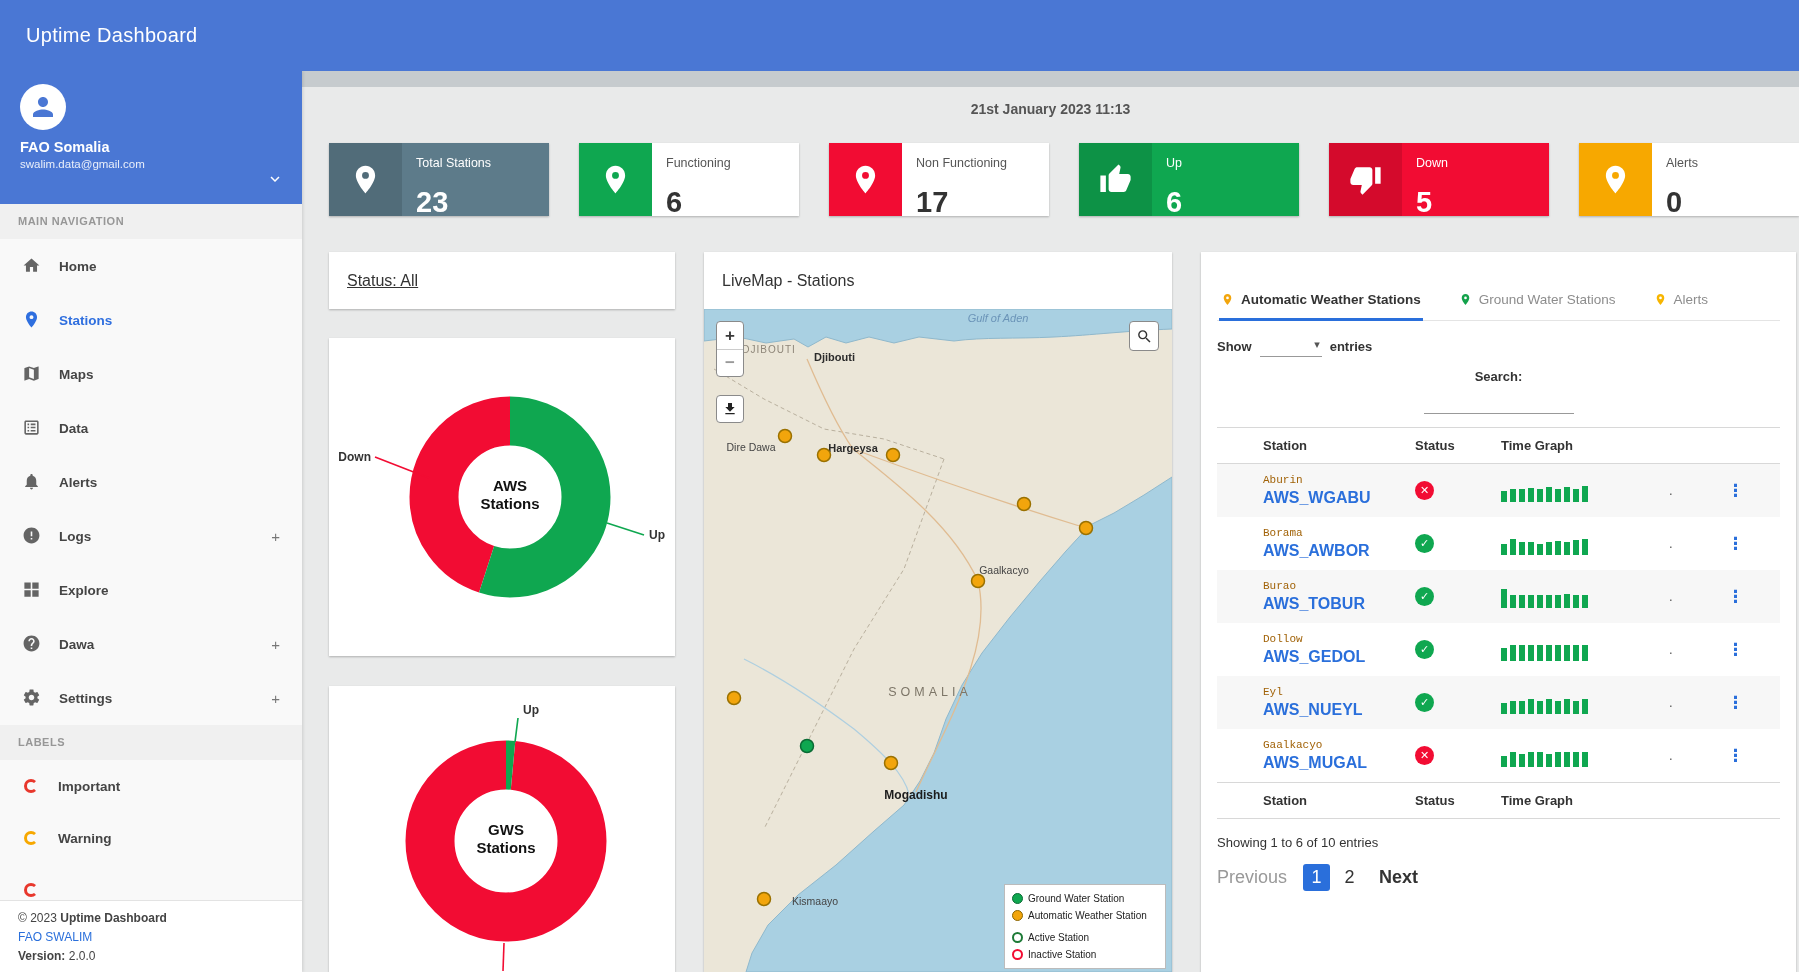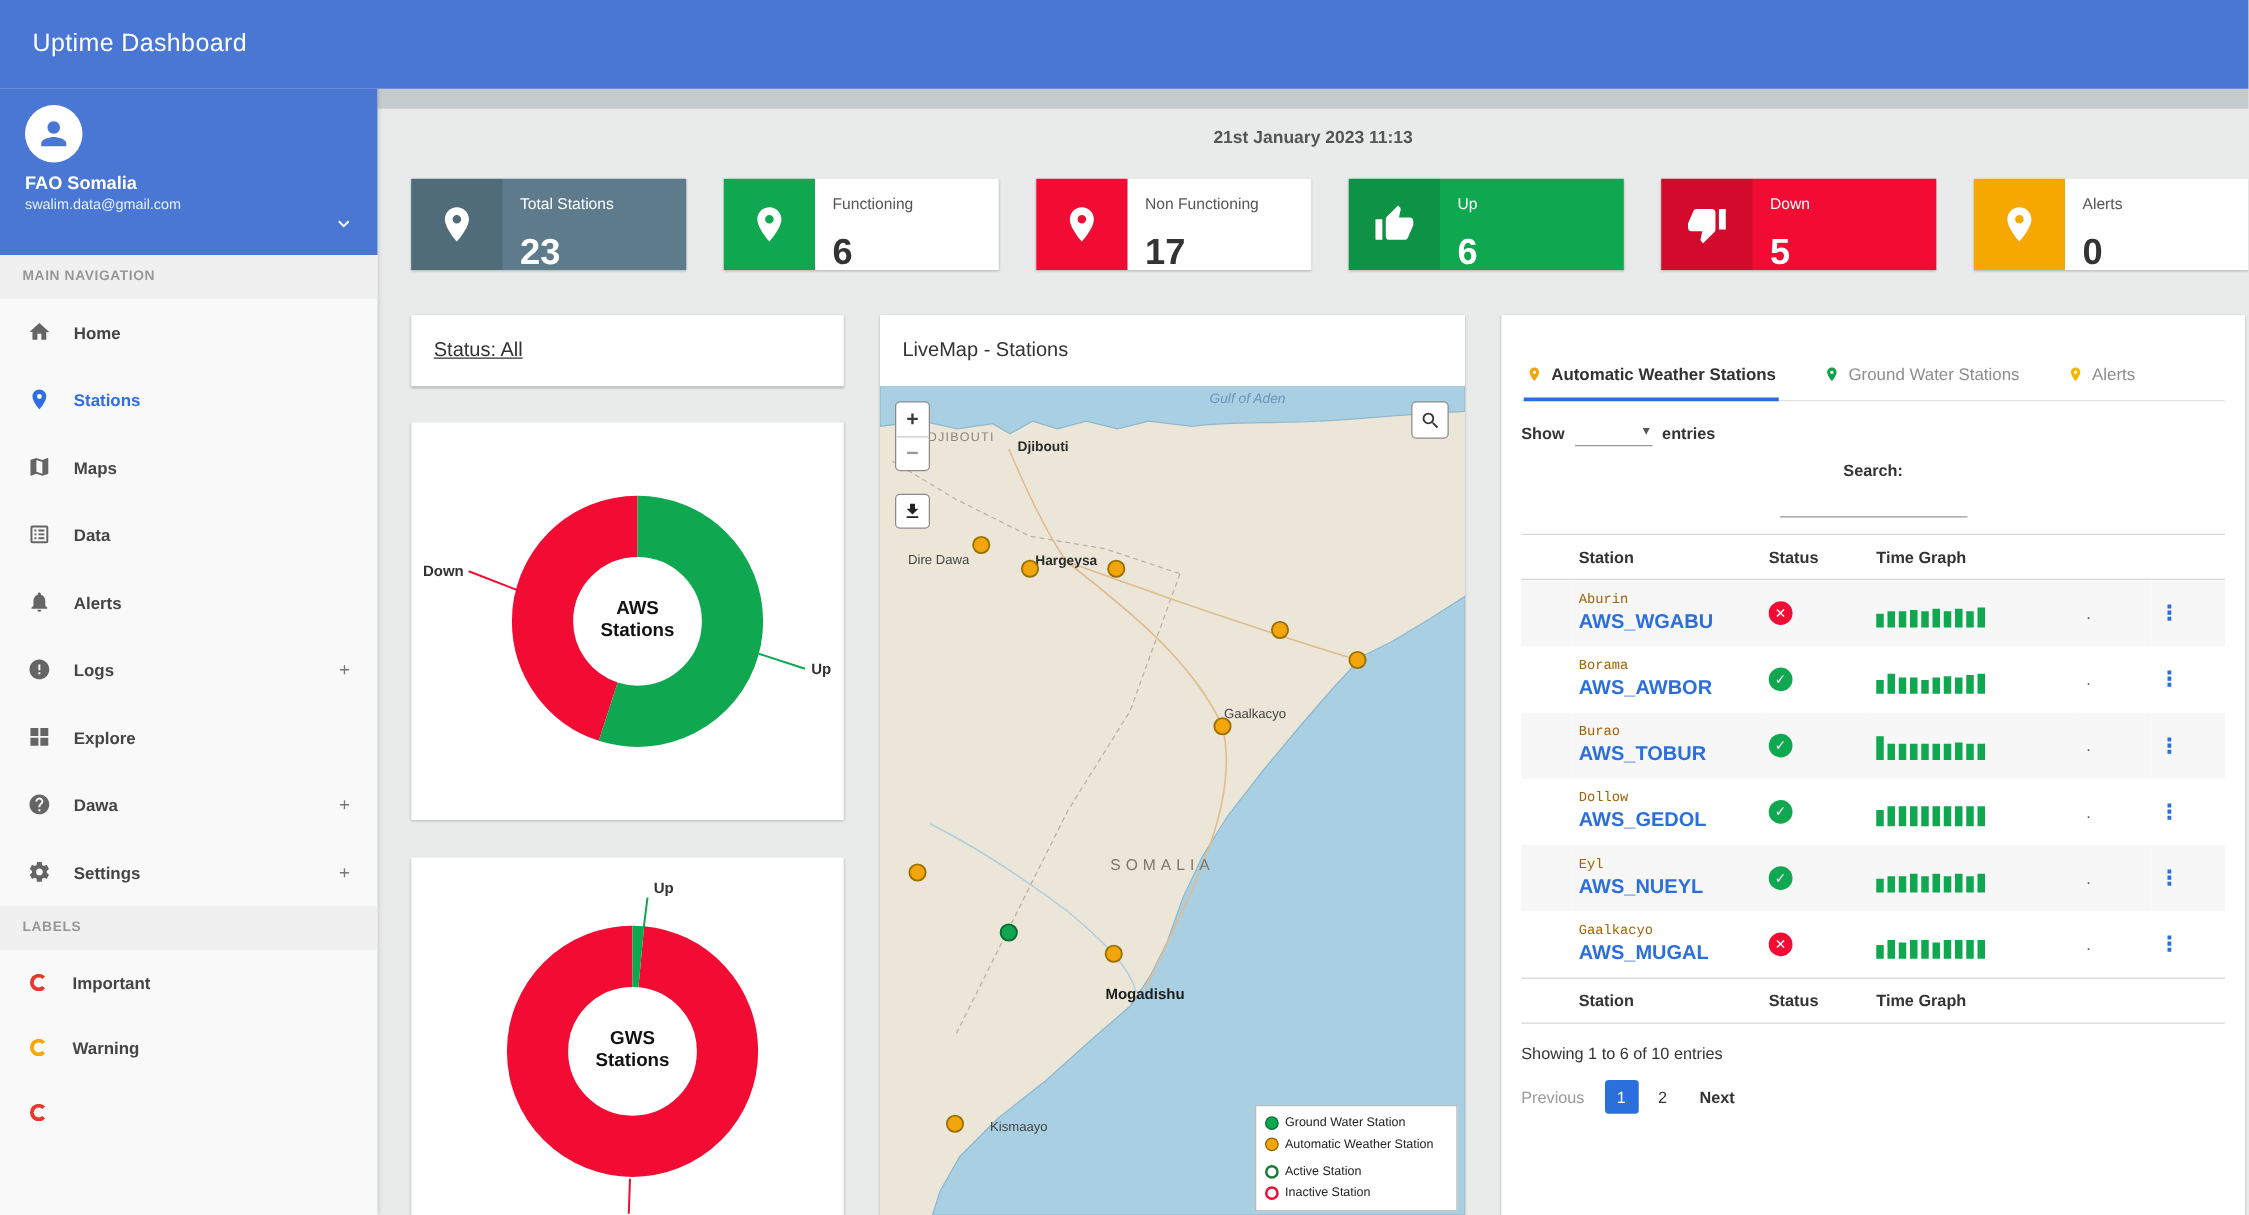--- a/index.html
+++ b/index.html
@@ -135,21 +135,21 @@
   .station-code{ font-size:16px; color:var(--link); margin-top:3px; display:inline-block; text-decoration:none; cursor:pointer;font-weight:bold;}
   .badge{ width:19px; height:19px; border-radius:50%; display:flex; align-items:center; justify-content:center;
           color:#fff; font-size:11px; font-weight:700; }
   .badge[data-status="up"]{ background:var(--green); }  .badge[data-status="up"]::after{ content:"✓"; }
   .badge[data-status="down"]{ background:var(--red); }  .badge[data-status="down"]::after{ content:"✕"; }
   .bars{ display:flex; align-items:flex-end; gap:3px; height:22px; }
   .bars .bar{ width:6px; background:var(--green); }
   .dot-cell{ color:#555; font-size:13px; }
   .menu-cell{ color:var(--link); font-size:17px; font-weight:700; cursor:pointer; }
   .summary{ margin-top:16px; font-size:13px; color:#333; }
-  .pagination{ margin-top:14px; display:flex; align-items:center; gap:16px; font-size:13px; }
+  .pagination{ margin-top:14px; display:flex; align-items:center; gap:16px; font-size:18px; }
   .page-prev{ color:#999; cursor:pointer; }
   .page-nums{ display:flex; gap:6px; }
   .page-num{ min-width:27px; height:27px; display:flex; align-items:center; justify-content:center;
              border-radius:3px; color:#333; cursor:pointer; }
   .page-num.active{ background:var(--link); color:#fff; }
   .page-next{ color:#333; font-weight:700; cursor:pointer; }
 </style>
 </head>
 <body>
 
@@ -310,20 +310,31 @@
       <span class="nav-label">Important</span>
     </a>
     <a class="nav-item label-item">
       <span class="ring" style="border-color: rgb(247, 168, 0) transparent rgb(247, 168, 0) rgb(247, 168, 0);"></span>
       <span class="nav-label">Warning</span>
     </a>
     <a class="nav-item label-item">
       <span class="ring" style="border-color: rgb(232, 55, 44) transparent rgb(232, 55, 44) rgb(232, 55, 44);"></span>
     </a>
 
+    <div class="sidebar-footer">
+      <div>
+        <span>© 2023</span>
+        <b>Uptime Dashboard</b>
+      </div>
+      <a class="footer-link">FAO SWALIM</a>
+      <div>
+        <b>Version:</b>
+        <span>2.0.0</span>
+      </div>
+    </div>
   </aside>
 
   <main class="main">
     <div class="top-scroll"></div>
     <div class="datetime">21st January 2023 11:13</div>
 
     <div class="stat-row">
       <div class="stat-card slate">
         <div class="stat-icon">
             <svg>

